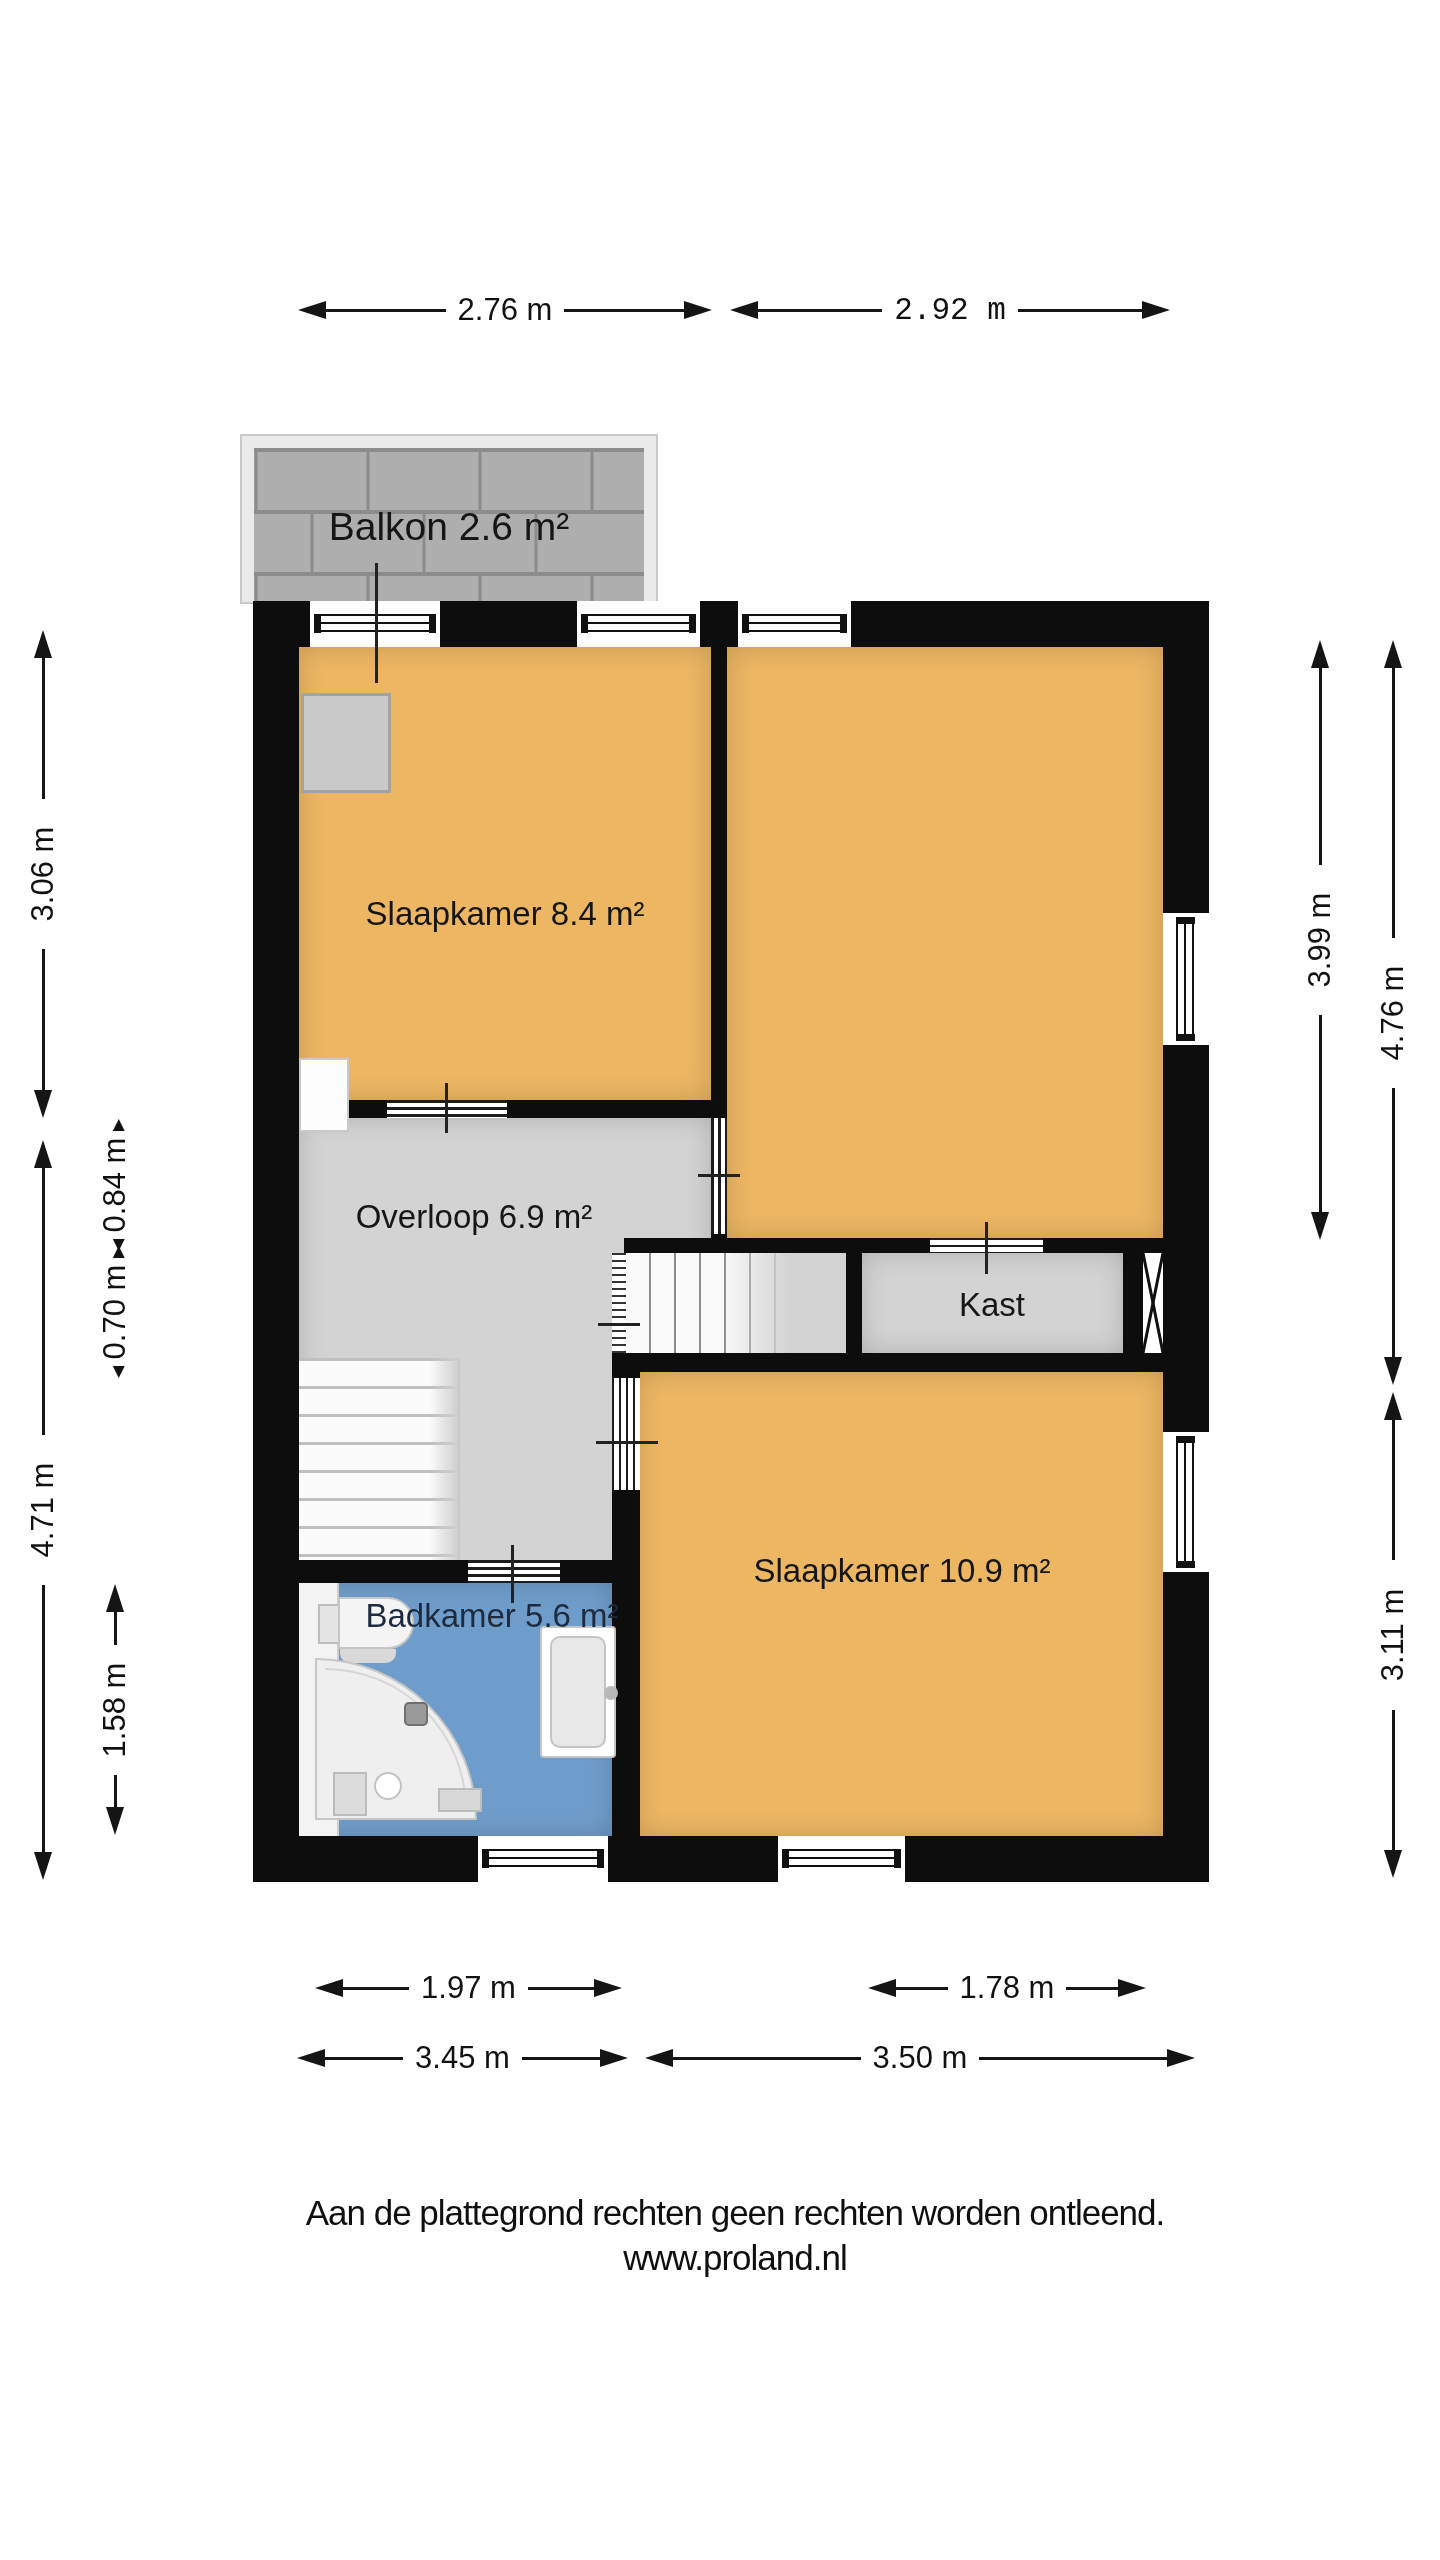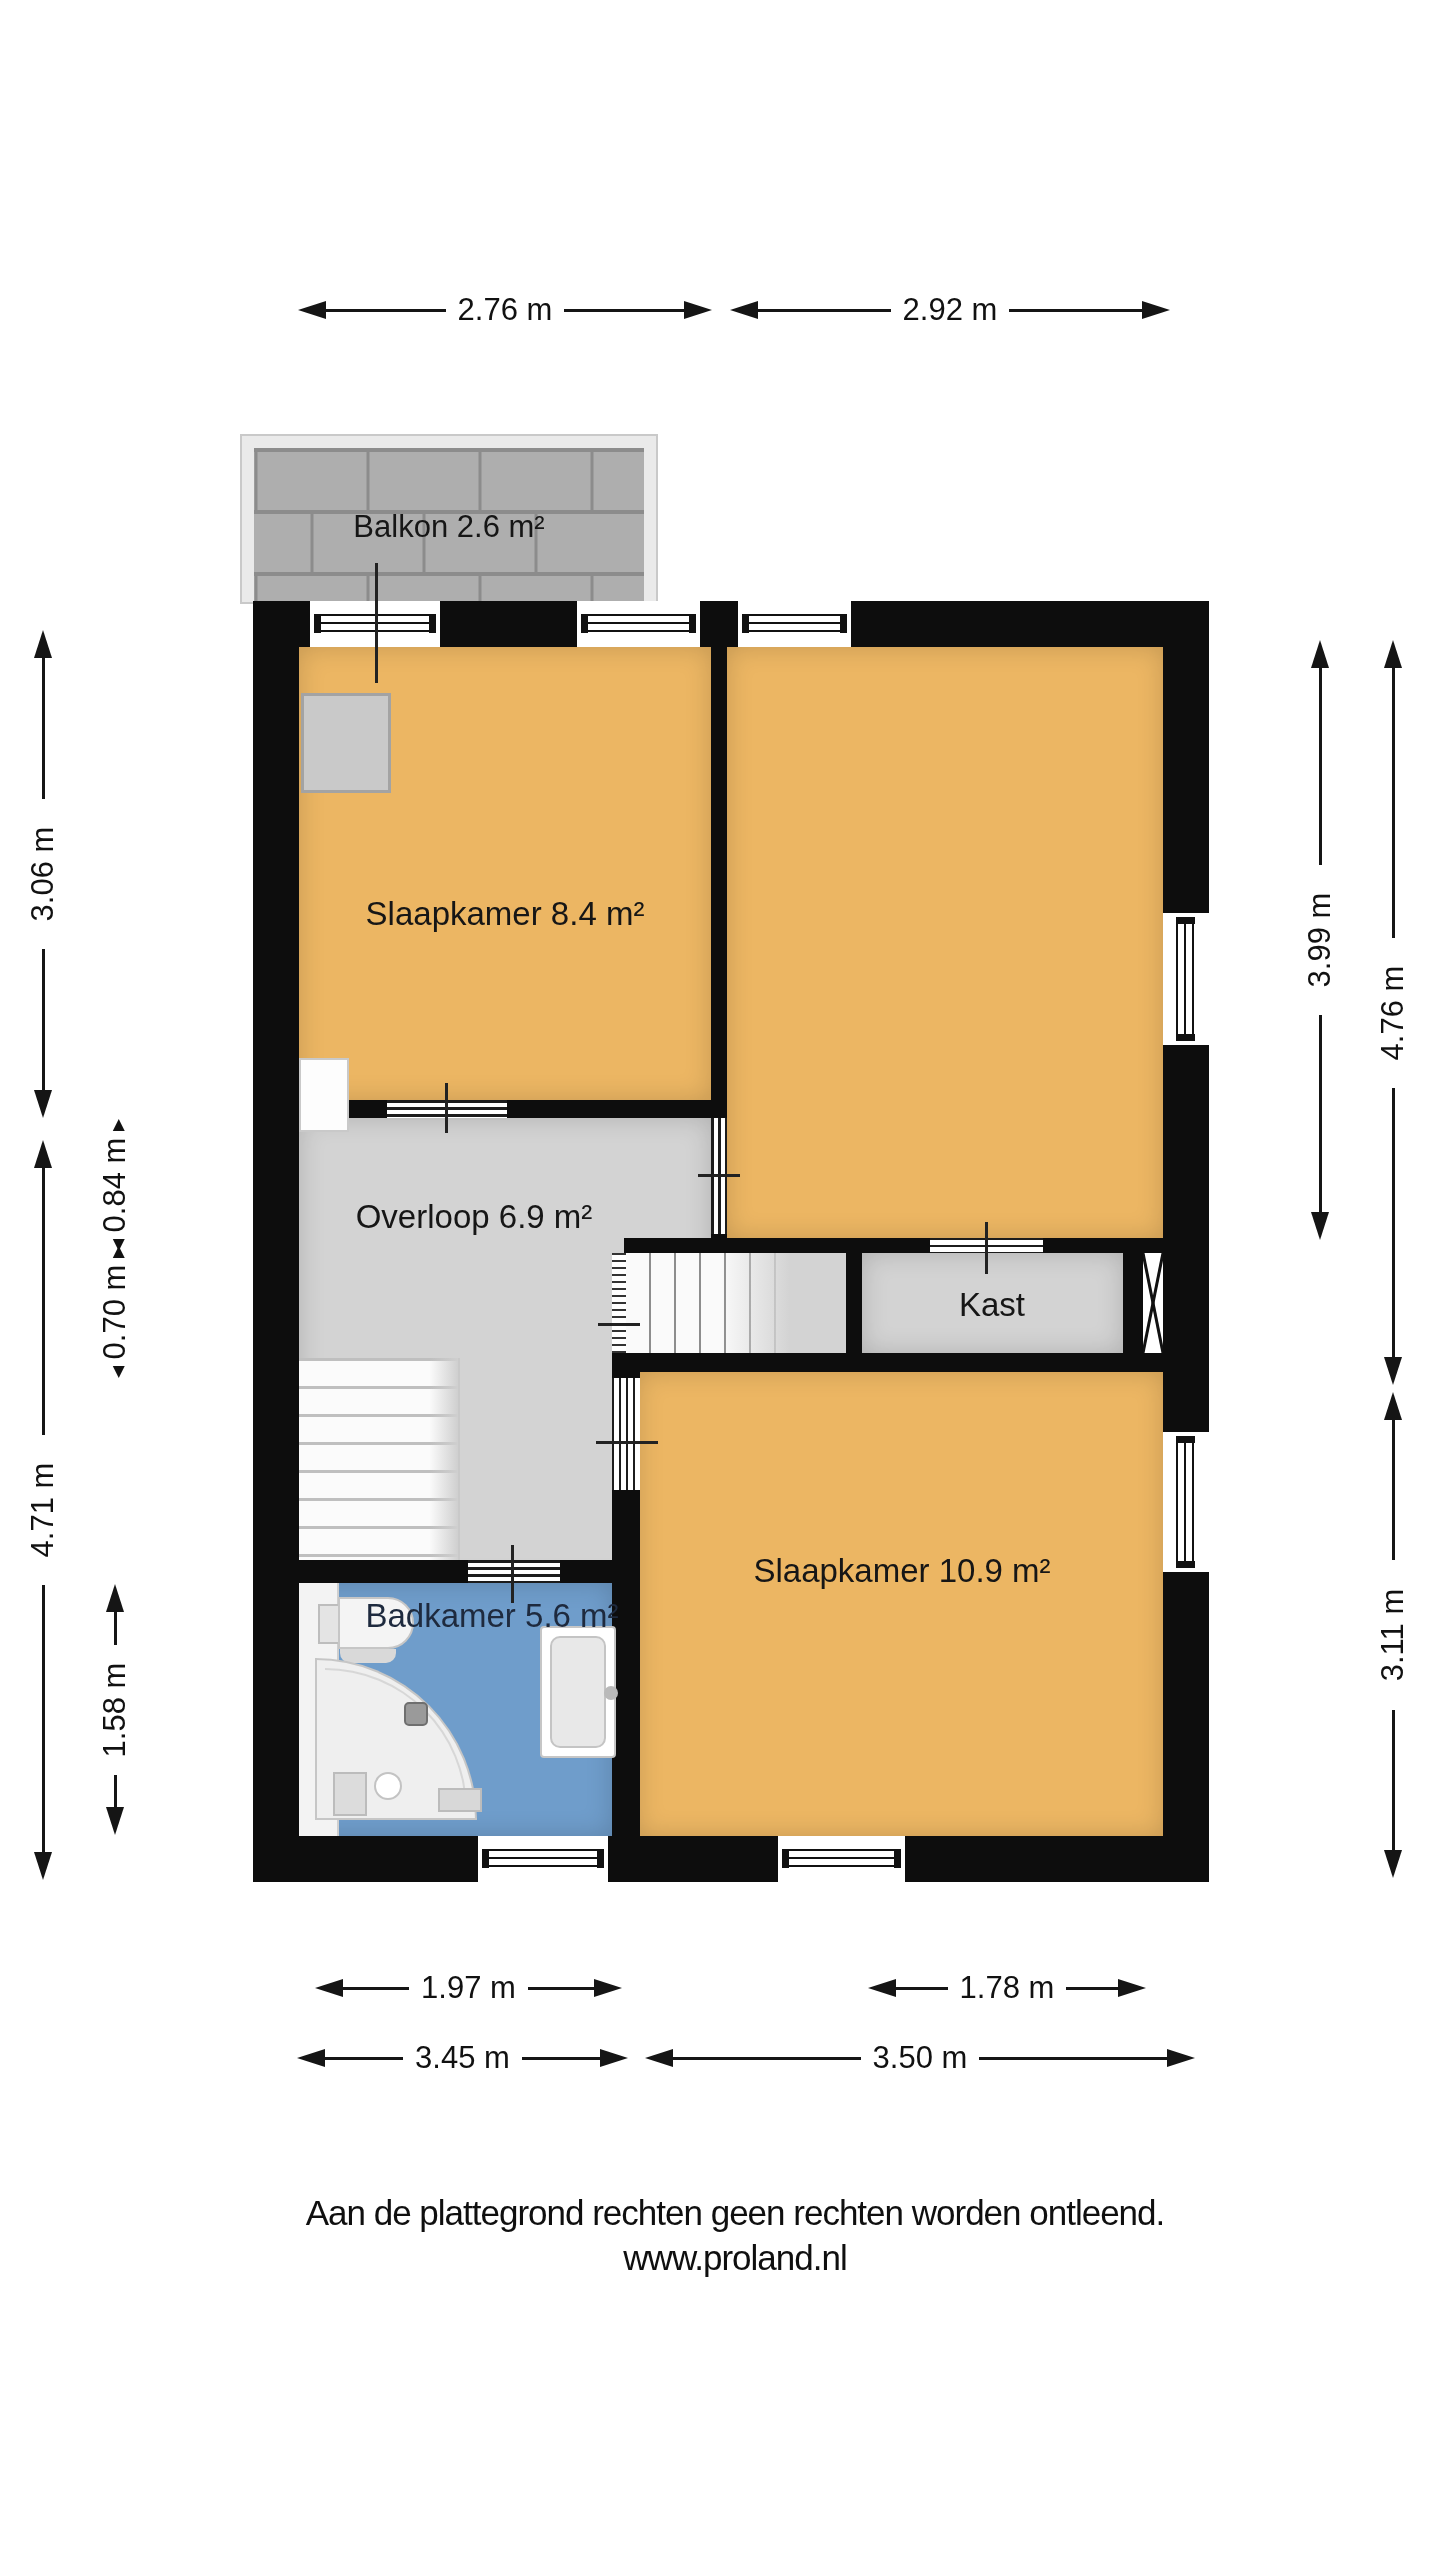--- a/index.html
+++ b/index.html
@@ -79,21 +79,21 @@
       <defs>
         <pattern id="pav" width="112" height="124" patternUnits="userSpaceOnUse">
           <rect width="112" height="124" fill="#aeaeae"></rect>
           <path d="M0 2 H112 M0 64 H112" stroke="#8c8c8c" stroke-width="4" fill="none"></path>
           <path d="M2 0 V62 M58 62 V124" stroke="#8c8c8c" stroke-width="3" fill="none"></path>
         </pattern>
       </defs>
       <rect width="100%" height="100%" fill="url(#pav)"></rect>
     </svg>
   </div>
-  <div class="room-label" style="left:449px;top:508px;font-size:31px;">
+  <div class="room-label" style="left:449px;top:508px;font-size:39px;">
     <span>Balkon</span>
     <span>2.6 m²</span>
   </div>
 
   <div class="room orange" style="left:299px;top:647px;width:412px;height:453px;"></div>
   <div class="room orange" style="left:727px;top:647px;width:436px;height:591px;"></div>
   <div class="room gray" style="left:299px;top:1118px;width:412px;height:465px;"></div>
   <div class="room gray" style="left:711px;top:1253px;width:151px;height:100px;box-shadow:none;"></div>
   <div class="room gray" style="left:862px;top:1253px;width:261px;height:100px;"></div>
   <div class="room orange" style="left:638px;top:1372px;width:525px;height:464px;"></div>
@@ -199,21 +199,21 @@
     <span>5.6 m²</span>
   </div>
 
   <div class="dim-h" style="left:298px;top:293px;width:414px;">
     <i class="ah l"></i>
       <i class="dl"></i>
       <span class="dtxt">2.76 m</span>
       <i class="dl"></i>
       <i class="ah r"></i>
   </div>
-  <div class="dim-h" style="left:730px;top:293px;width:440px;">
+  <div class="dim-h" style="left:730px;top:293px;width:440px;font-family:Liberation Mono, monospace;">
     <i class="ah l"></i>
       <i class="dl"></i>
       <span class="dtxt">2.92 m</span>
       <i class="dl"></i>
       <i class="ah r"></i>
   </div>
 
   <div class="dim-v" style="left:26px;top:630px;height:488px;">
     <i class="ah u"></i>
       <i class="dl"></i>

